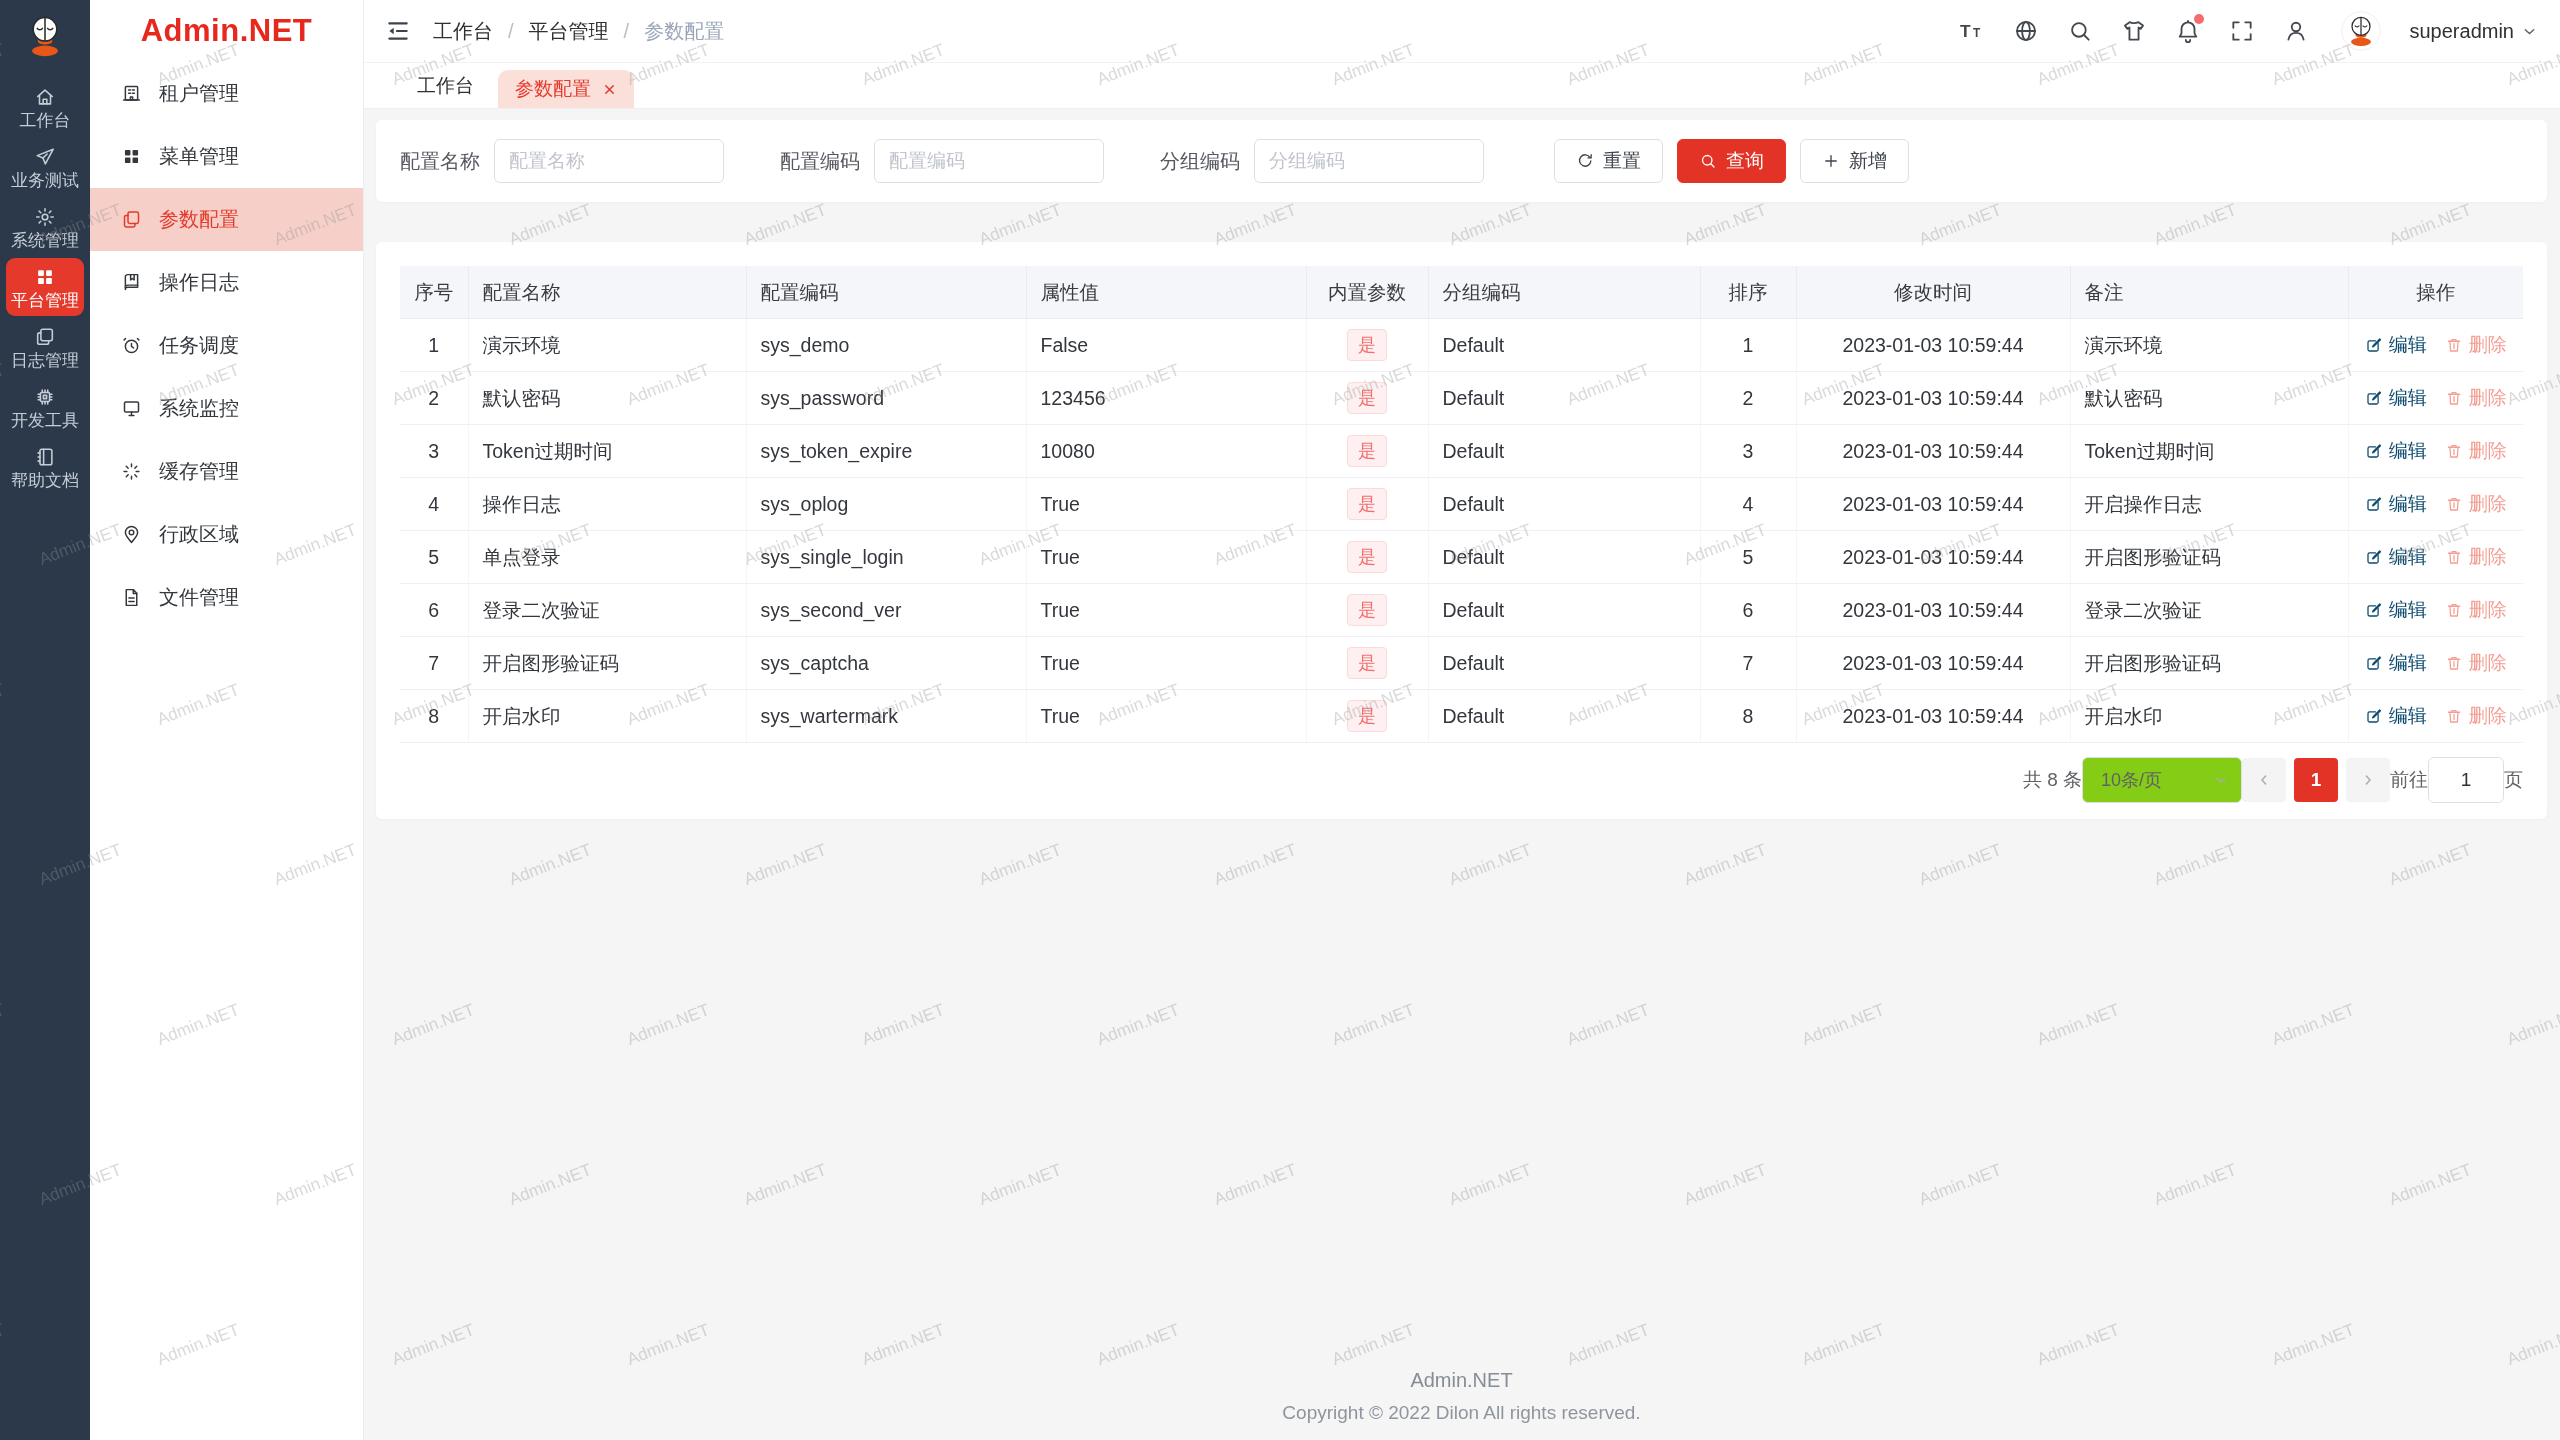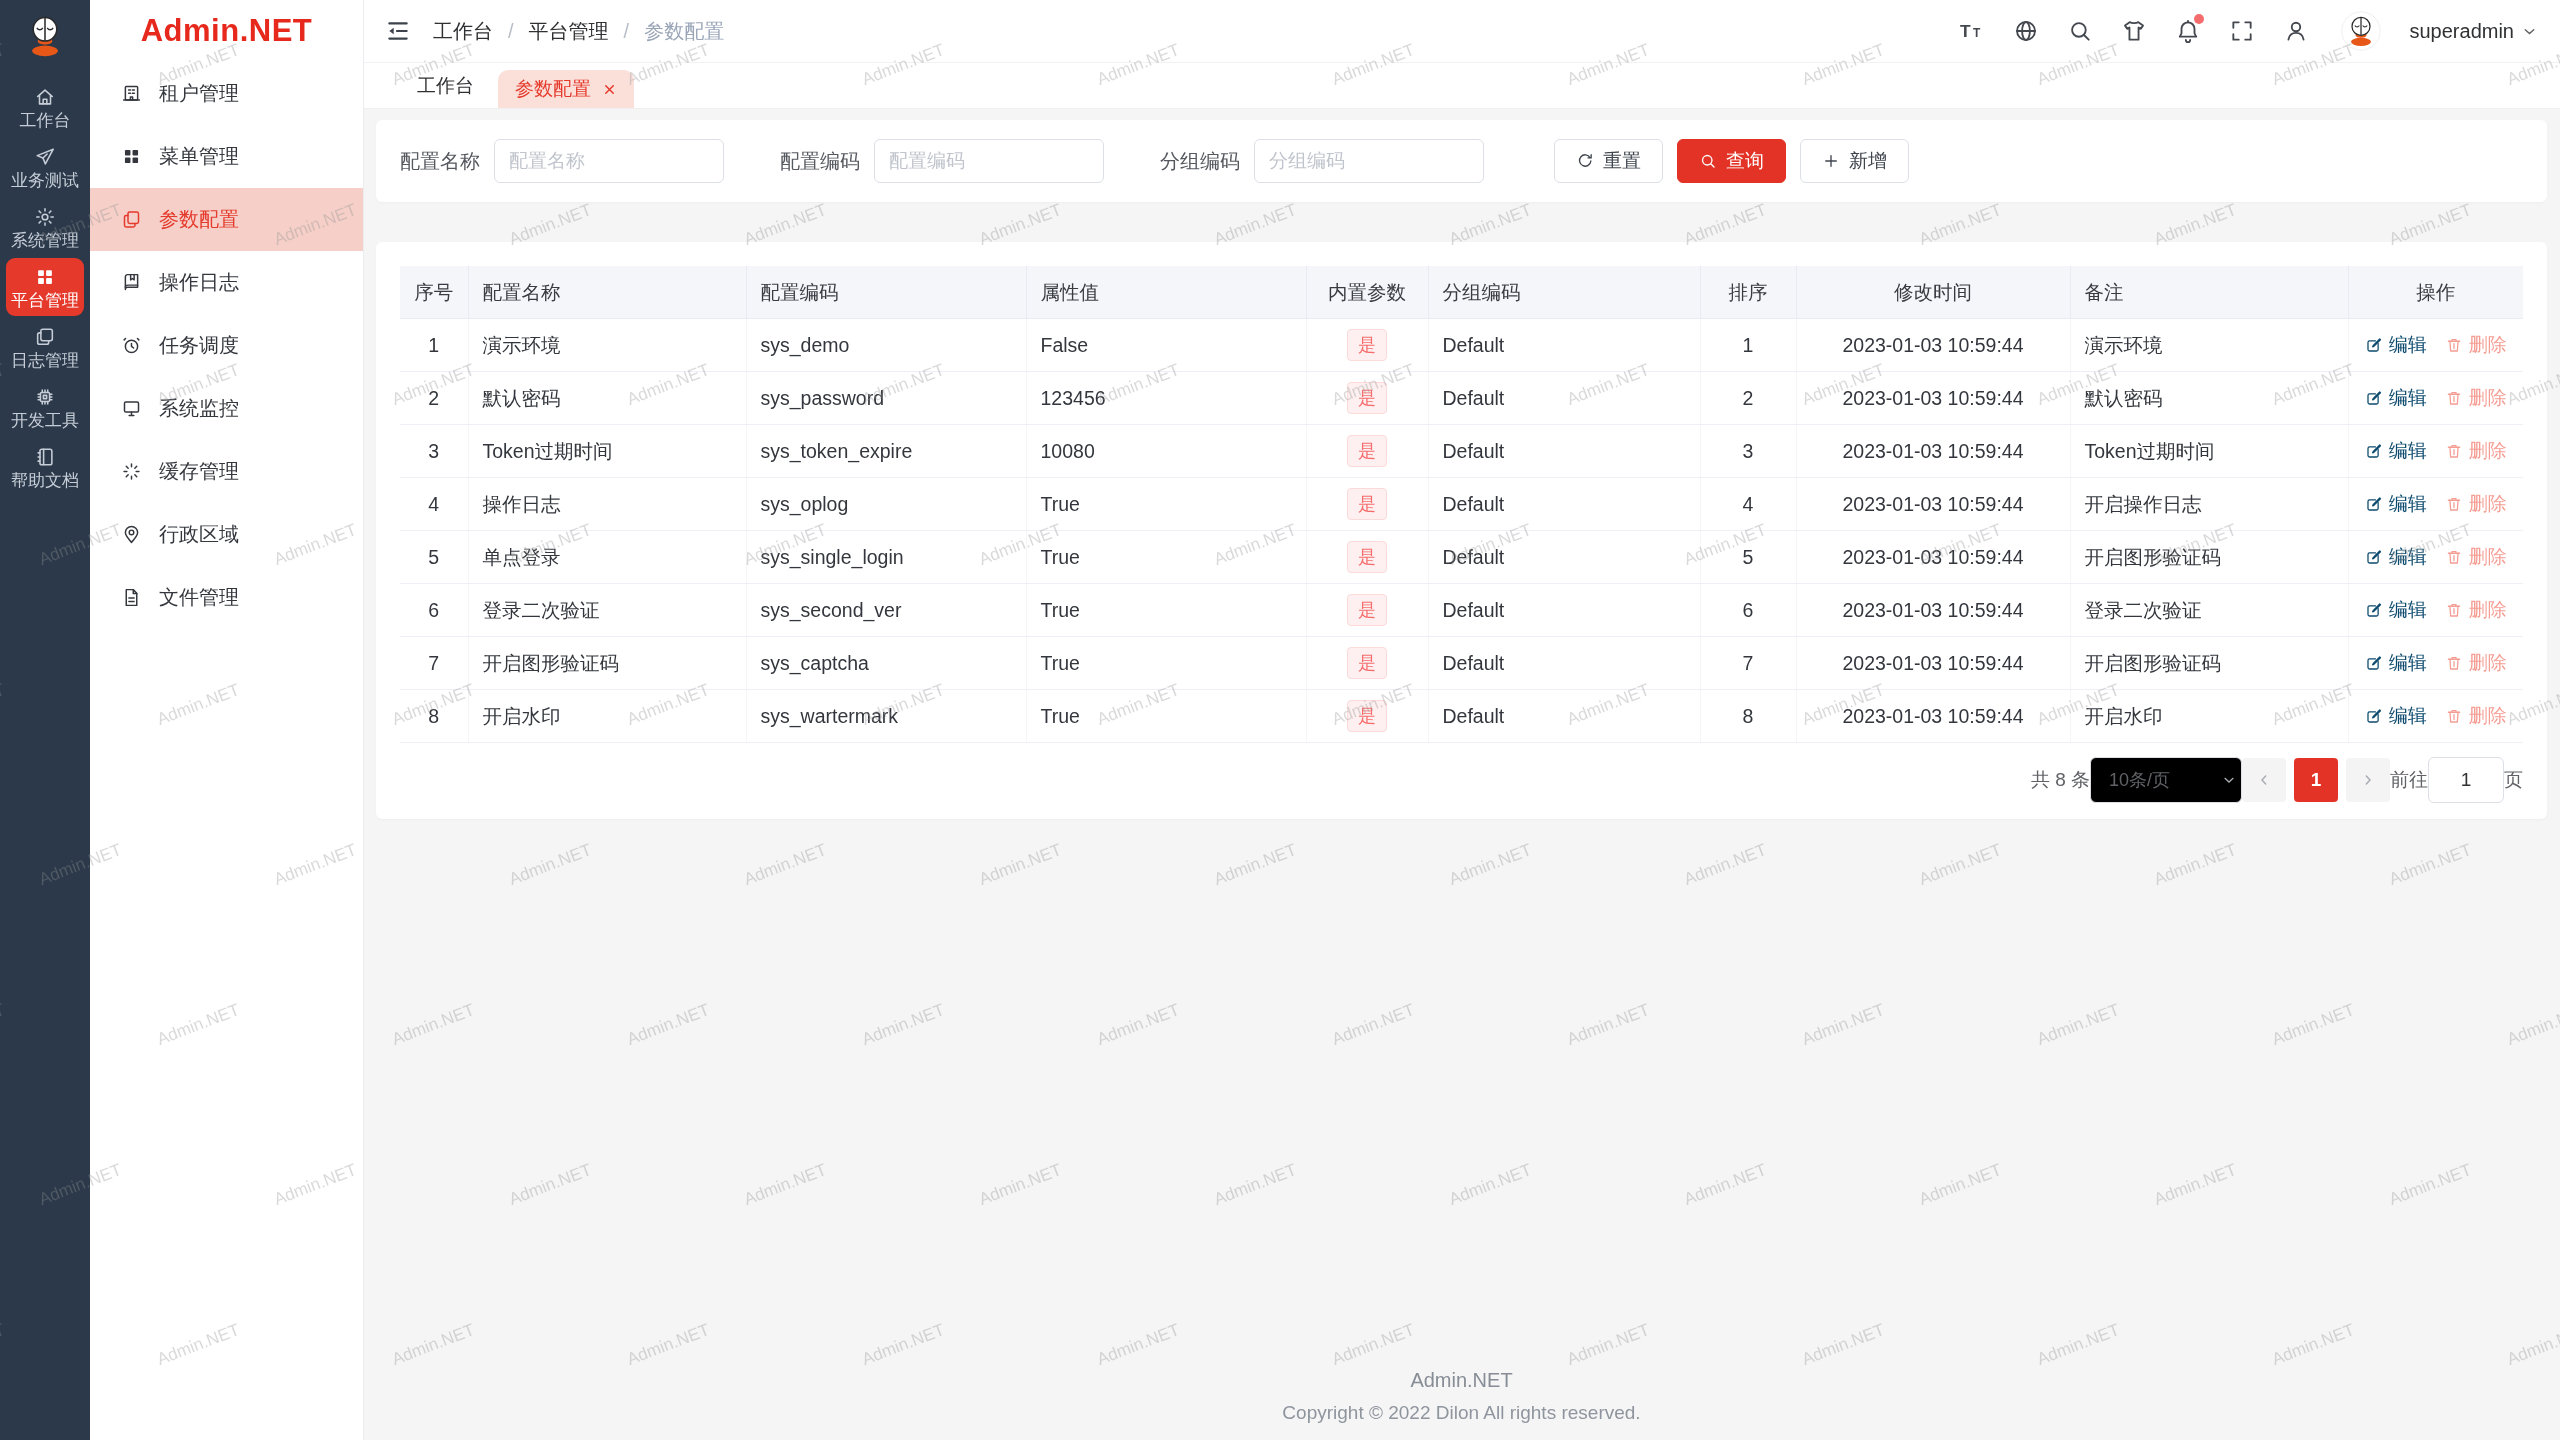--- a/index.html
+++ b/index.html
@@ -80,21 +80,21 @@
   .ac{text-align:center;padding:0 4px}
   .tag{display:inline-block;padding:4px 10px;background:#fef0f0;border:1px solid #fbdada;
        border-radius:4px;color:#f56c6c;font-size:18px;line-height:1.25}
   .op{display:inline-flex;align-items:center;gap:6px;font-size:19px;cursor:pointer}
   .op.edit{color:#0c4a6e}.op.del{color:#f59d93;margin-left:18px}
   .op svg{width:18px;height:18px}
 
   .pager{display:flex;align-items:center;justify-content:flex-end;margin-top:14px;
          font-size:19px;color:#606266}
   .psel{width:128px;height:44px;border:1px solid #dcdfe6;border-radius:6px;display:flex;align-items:center;
-        justify-content:space-between;padding:0 4px 0 18px;font-size:18px;color:#606266;cursor:pointer;background:#000000}
+        justify-content:space-between;padding:0 12px 0 18px;font-size:18px;color:#606266;cursor:pointer;background:#84cc16}
   .psel svg{width:16px;height:16px;color:#a8abb2}
   .pgroup{display:flex;gap:8px;align-items:center}
   .pbtn{width:44px;height:44px;border-radius:4px;background:#f4f4f5;display:flex;align-items:center;
         justify-content:center;color:#a8abb2;cursor:pointer}
   .pbtn svg{width:16px;height:16px}
   .pnum{width:44px;height:44px;border-radius:4px;background:#e23326;color:#fff;display:flex;
         align-items:center;justify-content:center;font-weight:bold;cursor:pointer}
   .goto-input{width:70px;height:42px;border:1px solid #dcdfe6;border-radius:6px;text-align:center;
               font-size:19px;color:#303133;outline:none;font-family:inherit}
 

